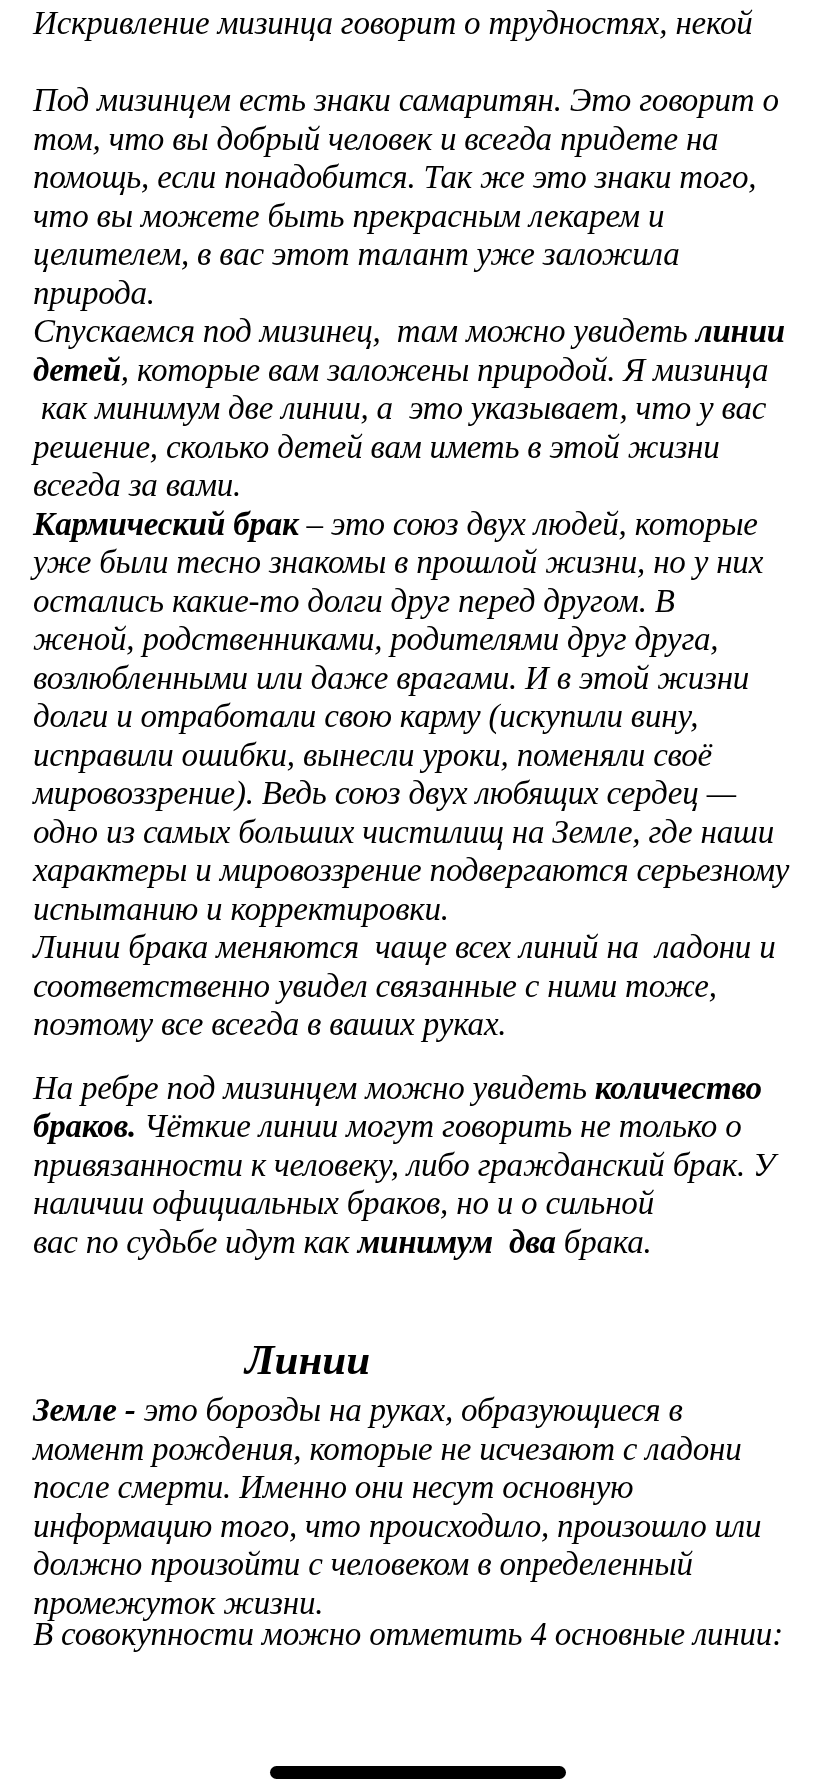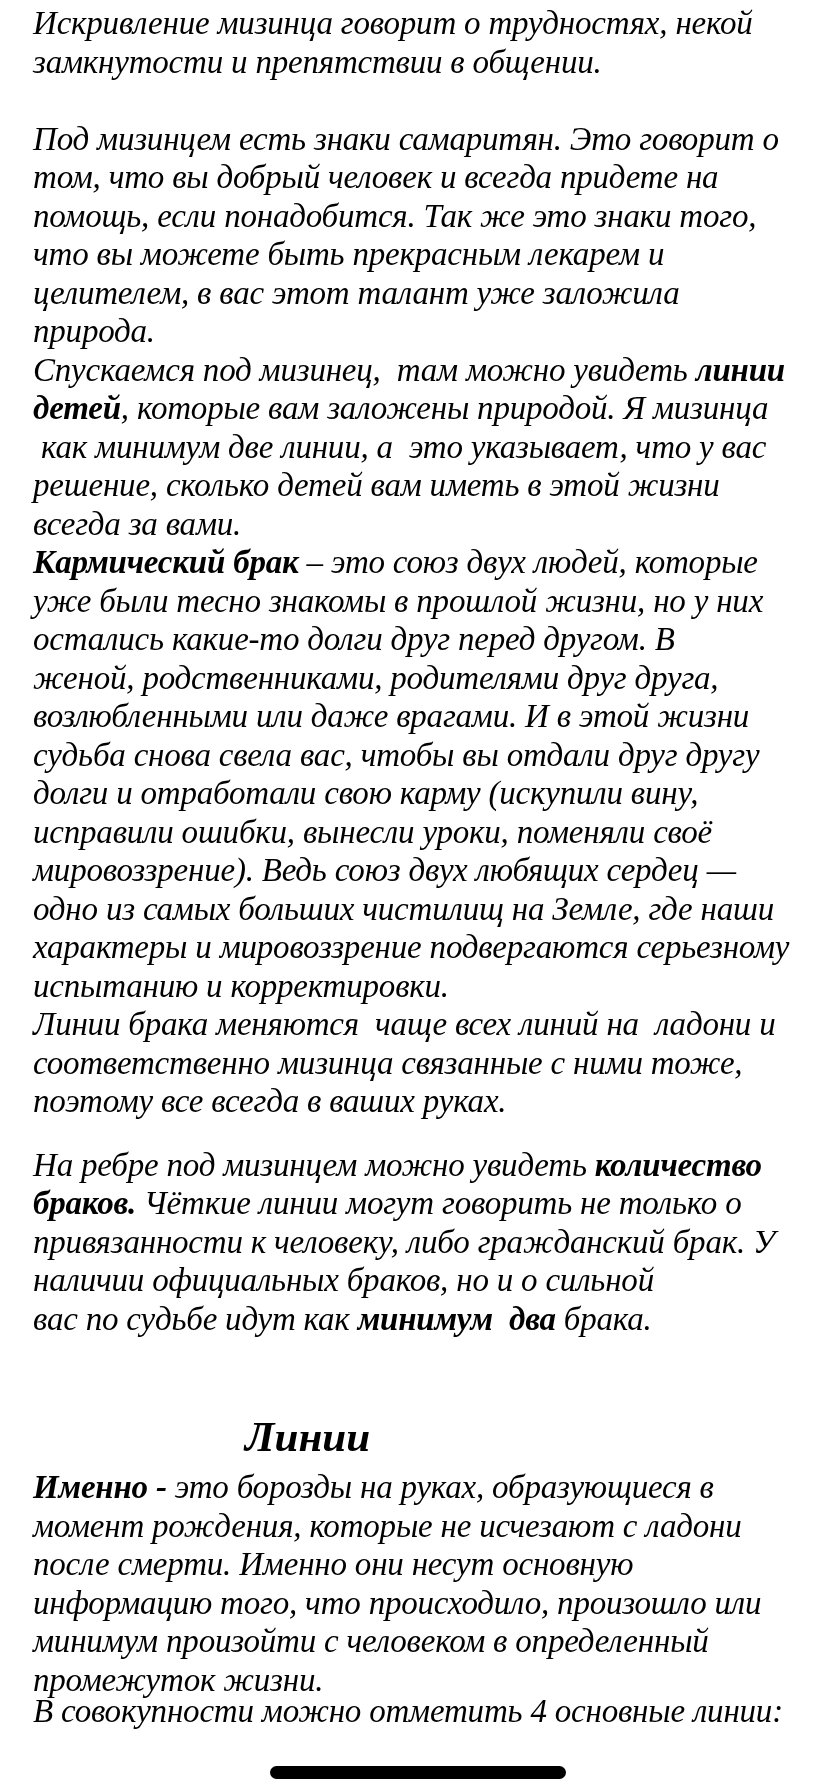--- a/index.html
+++ b/index.html
@@ -53,21 +53,20 @@
     background: #000000;
   }
   .para.clipped { margin-top: -7px; }
 </style>
 </head>
 <body>
 
 <div class="page">
     <div class="para">
       <div class="line"><span class="run">Искривление мизинца говорит о трудностях, некой</span></div>
-      <div class="line"><span class="run">замкнутости и препятствии в общении.</span></div>
     </div>
     <div class="spacer blank-line"></div>
     <div class="para">
       <div class="line"><span class="run">Под мизинцем есть знаки самаритян. Это говорит о</span></div>
       <div class="line"><span class="run">том, что вы добрый человек и всегда придете на</span></div>
       <div class="line"><span class="run">помощь, если понадобится. Так же это знаки того,</span></div>
       <div class="line"><span class="run">что вы можете быть прекрасным лекарем и</span></div>
       <div class="line"><span class="run">целителем, в вас этот талант уже заложила</span></div>
       <div class="line"><span class="run">природа.</span></div>
     </div>
@@ -77,48 +76,47 @@
       <div class="line"><span class="run"> как минимум две линии, а  это указывает, что у вас</span></div>
       <div class="line"><span class="run">решение, сколько детей вам иметь в этой жизни</span></div>
       <div class="line"><span class="run">всегда за вами.</span></div>
     </div>
     <div class="para">
       <div class="line"><span class="run b">Кармический брак</span><span class="run"> – это союз двух людей, которые</span></div>
       <div class="line"><span class="run">уже были тесно знакомы в прошлой жизни, но у них</span></div>
       <div class="line"><span class="run">остались какие-то долги друг перед другом. В</span></div>
       <div class="line"><span class="run">женой, родственниками, родителями друг друга,</span></div>
       <div class="line"><span class="run">возлюбленными или даже врагами. И в этой жизни</span></div>
-      <div class="line"><span class="run">судьба снова свела вас, чтобы вы отдали друг другу</span></div>
       <div class="line"><span class="run">долги и отработали свою карму (искупили вину,</span></div>
       <div class="line"><span class="run">исправили ошибки, вынесли уроки, поменяли своё</span></div>
       <div class="line"><span class="run">мировоззрение). Ведь союз двух любящих сердец —</span></div>
       <div class="line"><span class="run">одно из самых больших чистилищ на Земле, где наши</span></div>
       <div class="line"><span class="run">характеры и мировоззрение подвергаются серьезному</span></div>
       <div class="line"><span class="run">испытанию и корректировки.</span></div>
     </div>
     <div class="para">
       <div class="line"><span class="run">Линии брака меняются  чаще всех линий на  ладони и</span></div>
-      <div class="line"><span class="run">соответственно мизинца связанные с ними тоже,</span></div>
+      <div class="line"><span class="run">соответственно увидел связанные с ними тоже,</span></div>
       <div class="line"><span class="run">поэтому все всегда в ваших руках.</span></div>
     </div>
     <div class="spacer small-gap"></div>
     <div class="para">
       <div class="line"><span class="run">На ребре под мизинцем можно увидеть </span><span class="run b">количество</span></div>
       <div class="line"><span class="run b">браков.</span><span class="run"> Чёткие линии могут говорить не только о</span></div>
       <div class="line"><span class="run">привязанности к человеку, либо гражданский брак. У</span></div>
       <div class="line"><span class="run">наличии официальных браков, но и о сильной</span></div>
       <div class="line"><span class="run">вас по судьбе идут как </span><span class="run b">минимум  два</span><span class="run"> брака.</span></div>
     </div>
     <div class="spacer section-gap"></div>
     <div class="heading">Линии</div>
     <div class="para">
-      <div class="line"><span class="run b">Именно - </span><span class="run">это борозды на руках, образующиеся в</span></div>
+      <div class="line"><span class="run b">Земле - </span><span class="run">это борозды на руках, образующиеся в</span></div>
       <div class="line"><span class="run">момент рождения, которые не исчезают с ладони</span></div>
       <div class="line"><span class="run">после смерти. Именно они несут основную</span></div>
       <div class="line"><span class="run">информацию того, что происходило, произошло или</span></div>
-      <div class="line"><span class="run">минимум произойти с человеком в определенный</span></div>
+      <div class="line"><span class="run">должно произойти с человеком в определенный</span></div>
       <div class="line"><span class="run">промежуток жизни.</span></div>
     </div>
     <div class="marker-line" style="background: rgb(0, 0, 0);"></div>
     <div class="para clipped">
       <div class="line"><span class="run">В совокупности можно отметить 4 основные линии:</span></div>
     </div>
   </div>
 
 </body></html>

